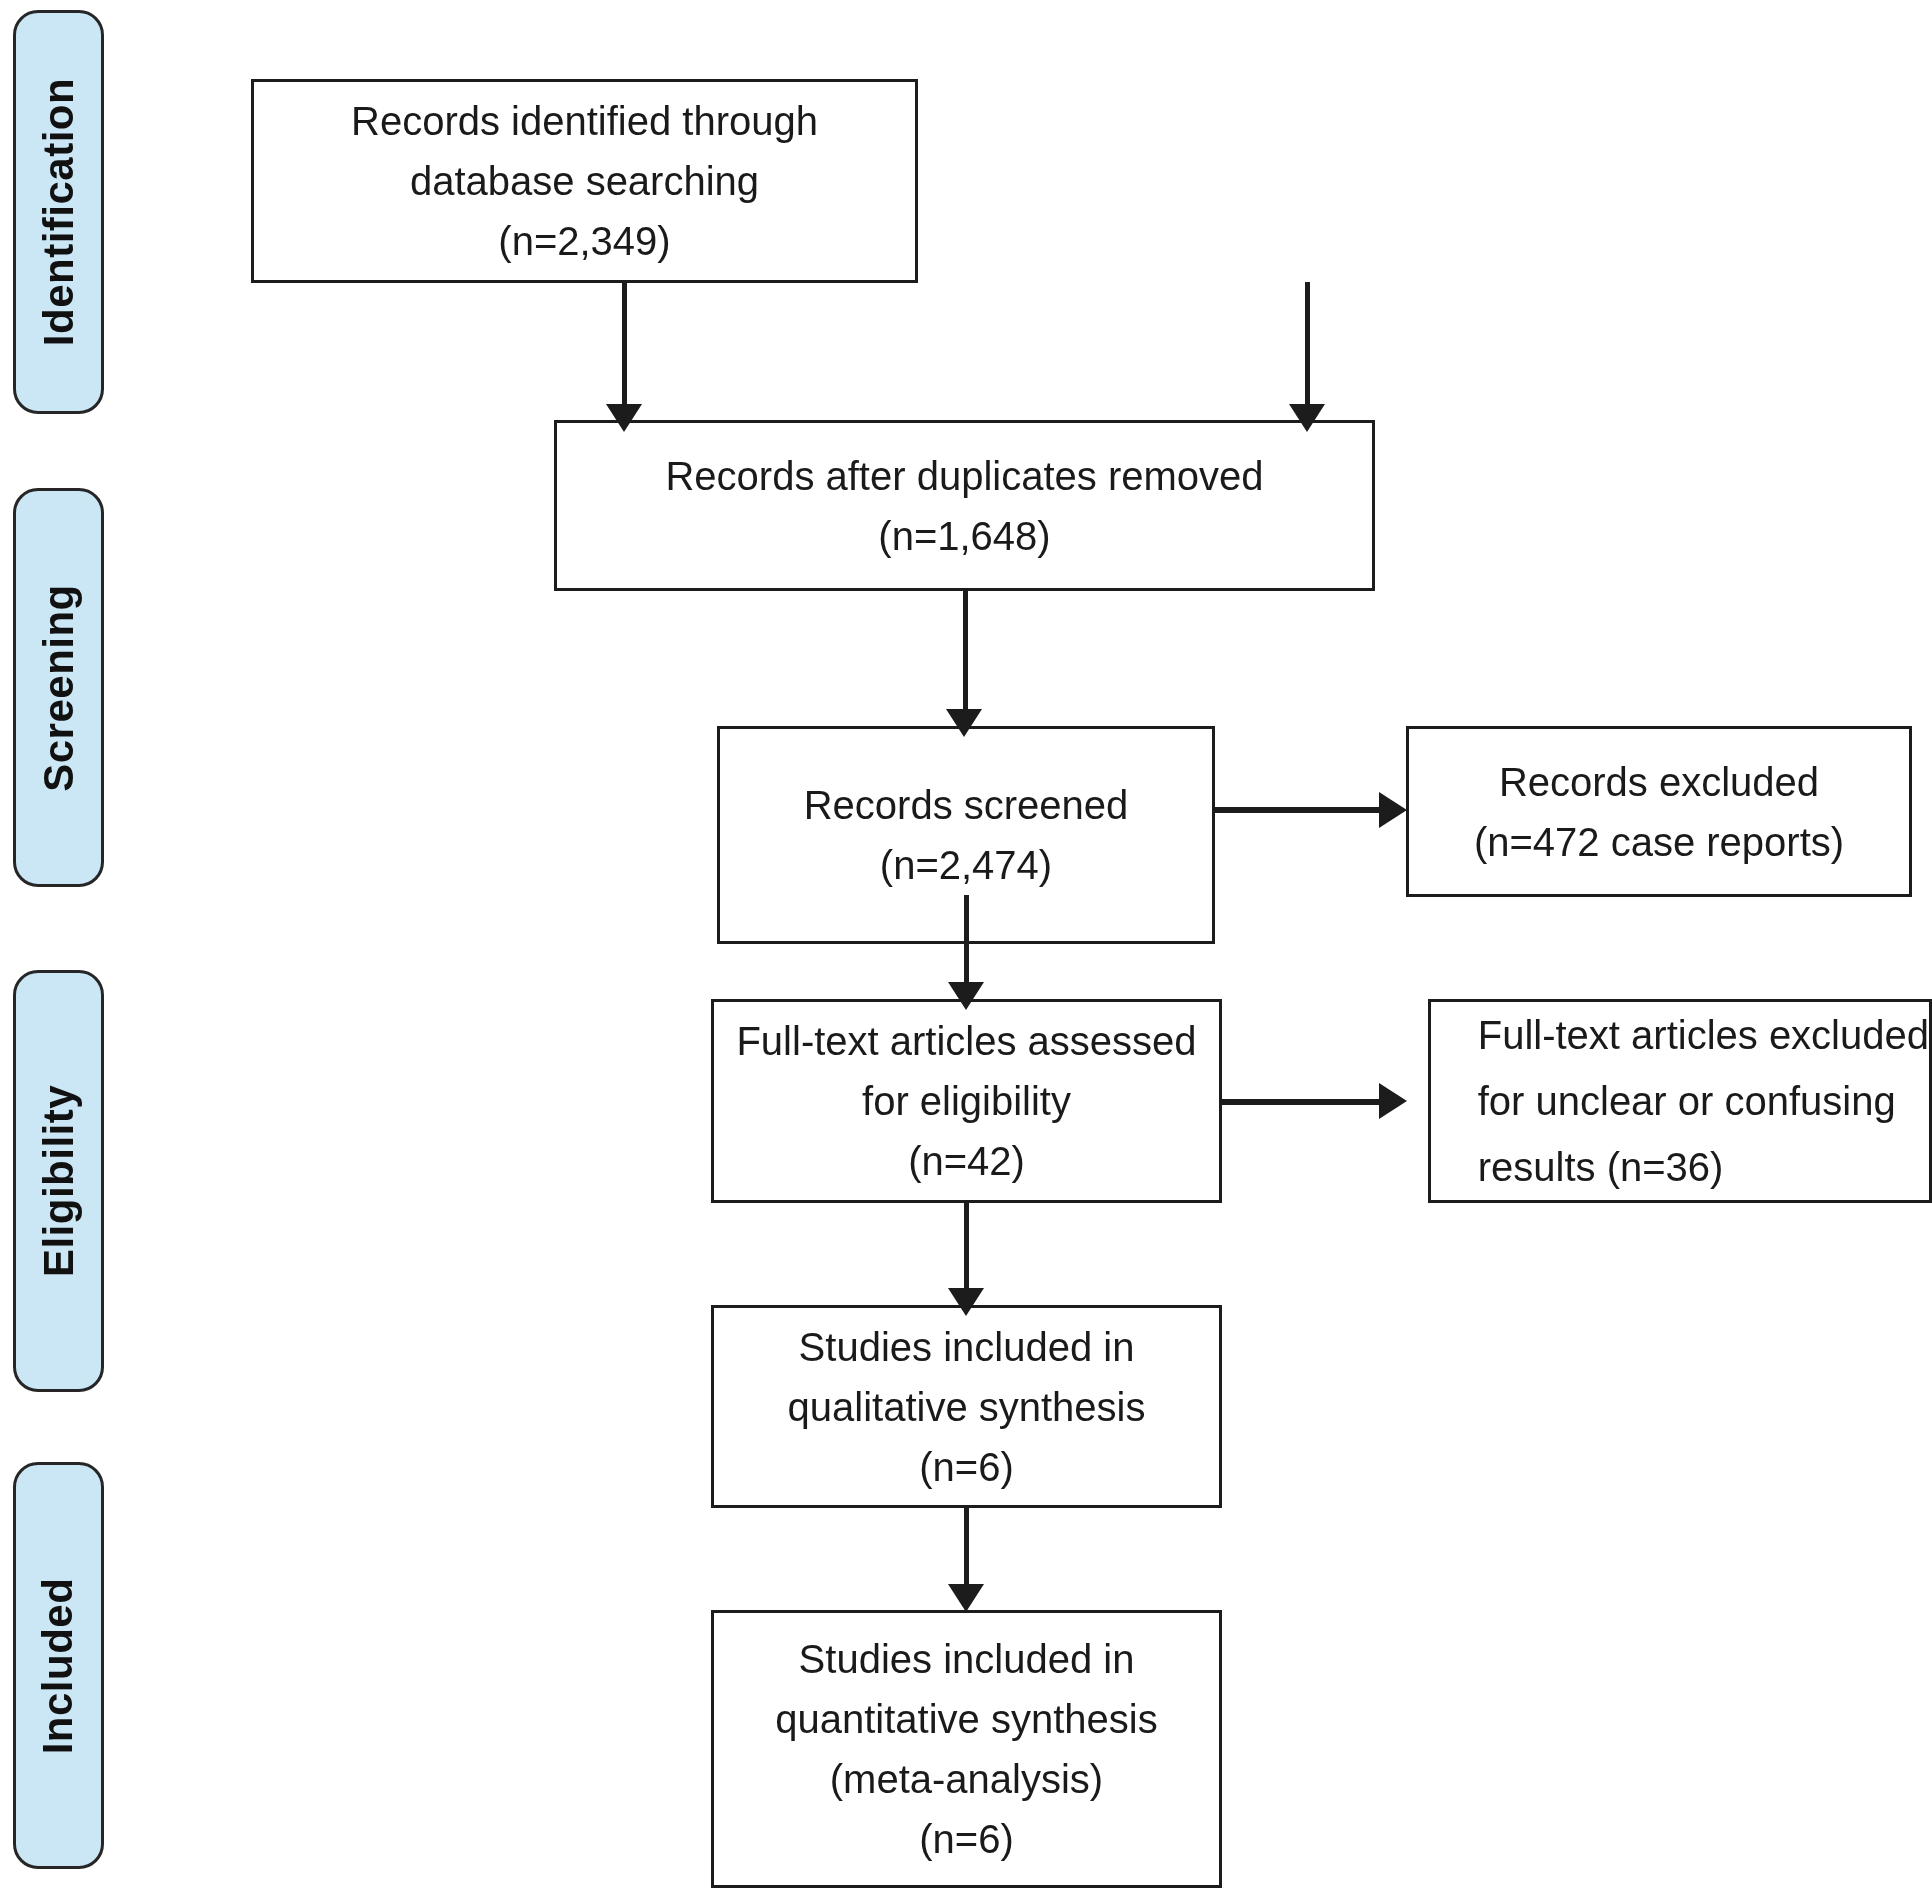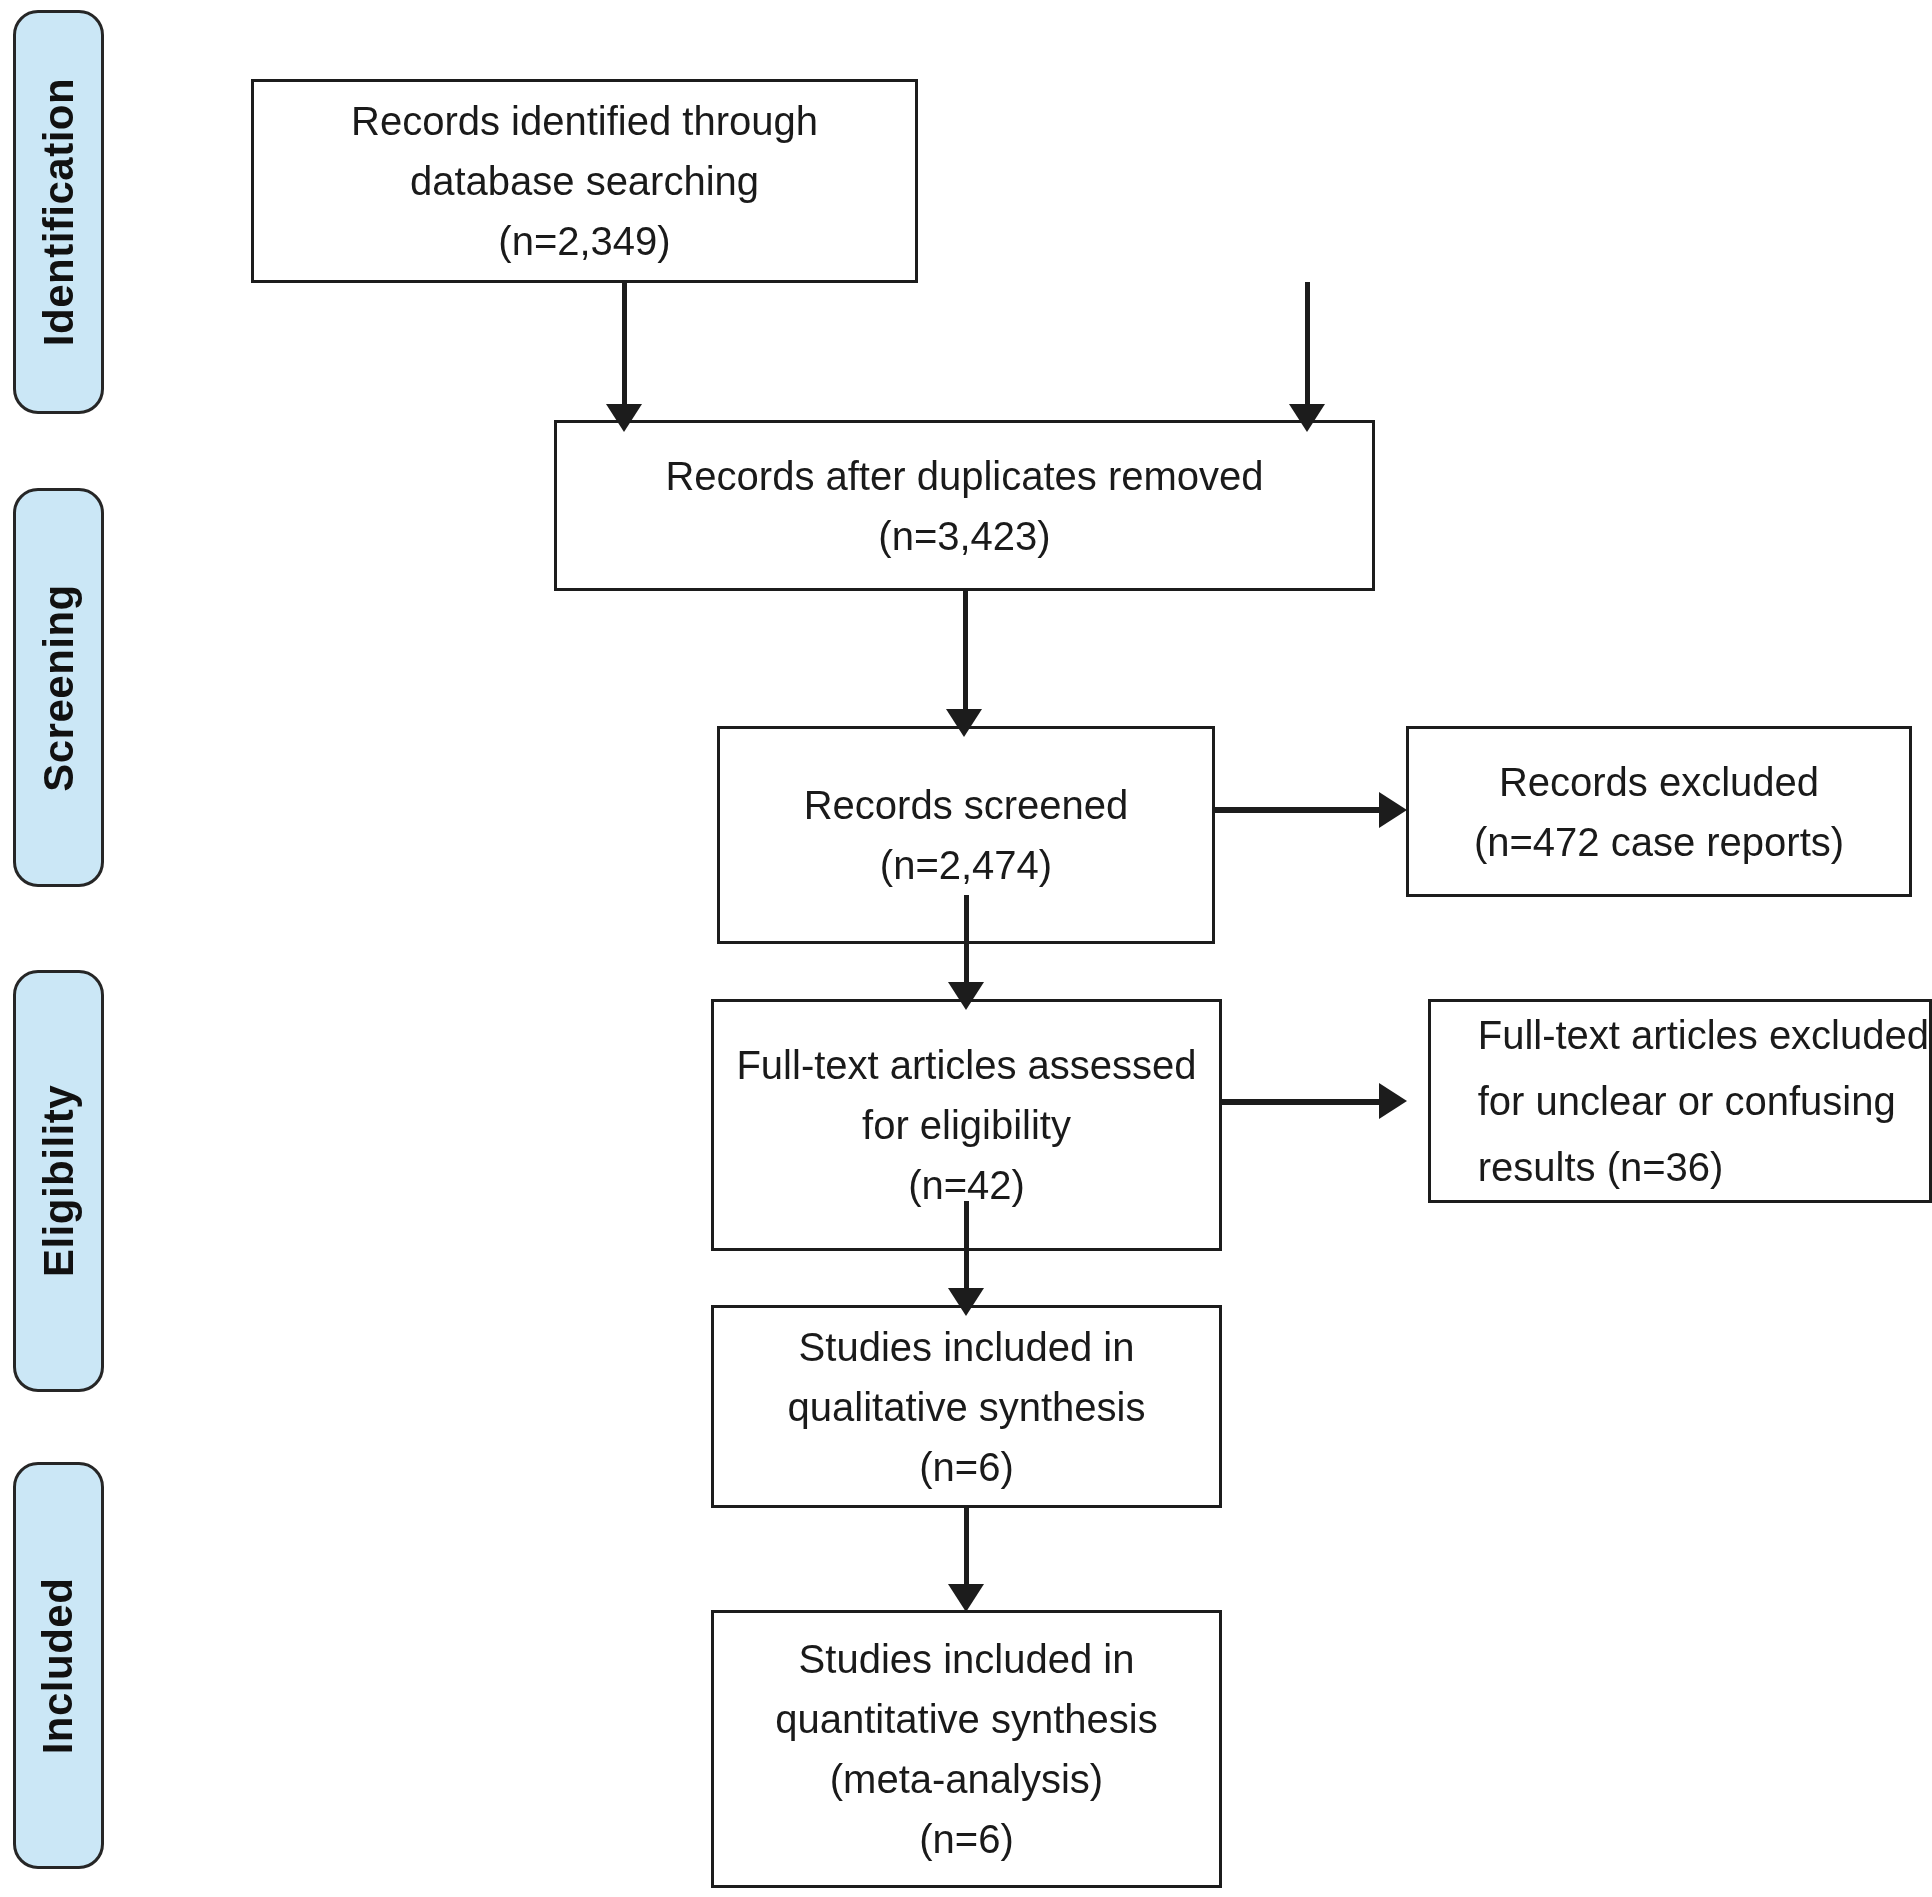--- a/index.html
+++ b/index.html
@@ -113,34 +113,34 @@
 
   <div class="flow-box" style="left:251px; top:79px; width:667px; height:204px;">
     <span class="btext">Records identified through
 database searching
 (n=2,349)</span>
   </div>
 
 
   <div class="flow-box" style="left:554px; top:420px; width:821px; height:171px;">
     <span class="btext">Records after duplicates removed
-(n=3,423)</span>
+(n=1,648)</span>
   </div>
 
   <div class="flow-box" style="left:717px; top:726px; width:498px; height:218px;">
     <span class="btext">Records screened
 (n=2,474)</span>
   </div>
 
   <div class="flow-box" style="left:1406px; top:726px; width:506px; height:171px;justify-content:center;">
     <span class="btext">Records excluded
 (n=472 case reports)</span>
   </div>
 
-  <div class="flow-box" style="left:711px; top:999px; width:511px; height:252px;">
+  <div class="flow-box" style="left:711px; top:999px; width:511px; height:204px;">
     <span class="btext">Full-text articles assessed
 for eligibility
 (n=42)</span>
   </div>
 
   <div class="flow-box left-align" style="left:1408px; top:999px; width:504px; height:204px;">
     <span class="btext">Full-text articles excluded
 for unclear or confusing
 results (n=36)</span>
   </div>

